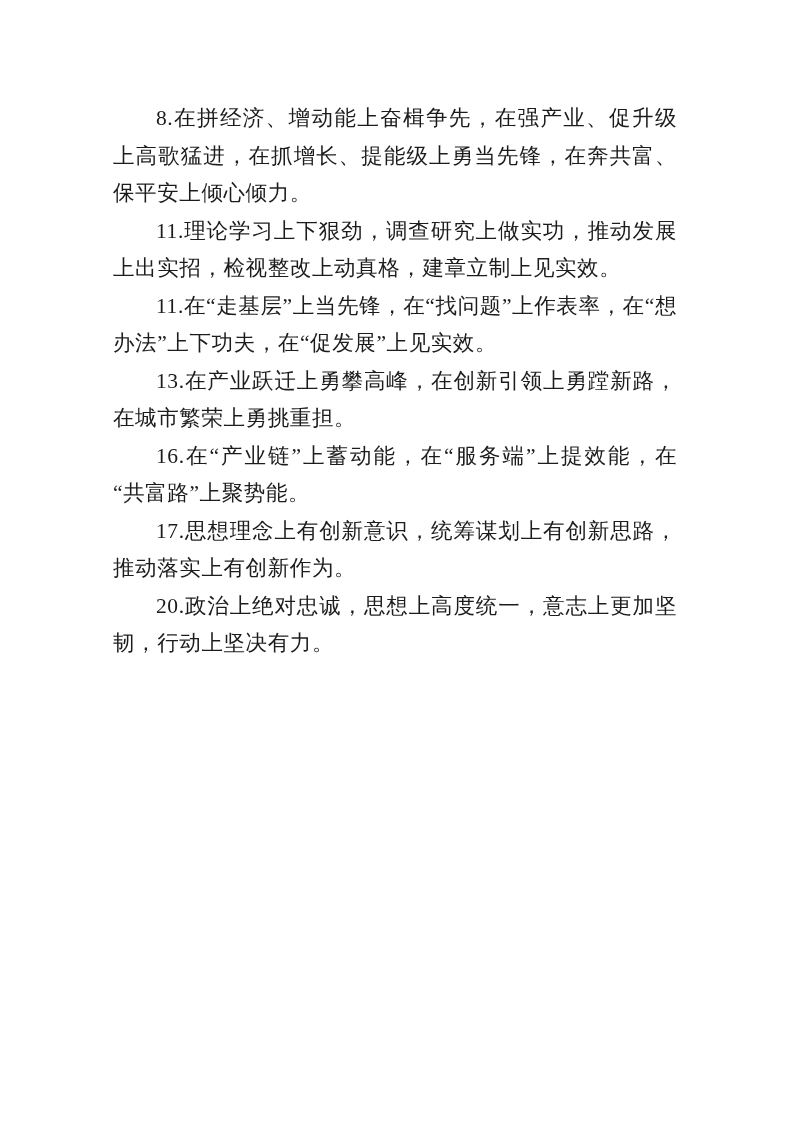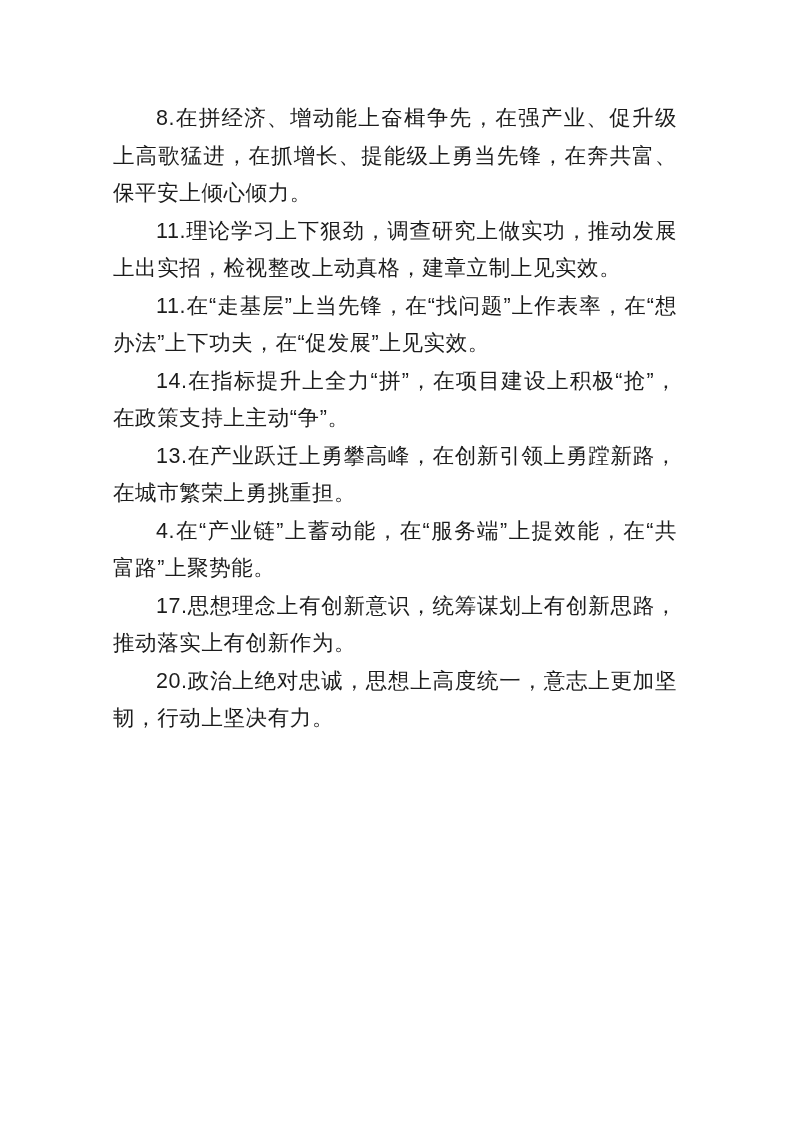--- a/index.html
+++ b/index.html
@@ -6,21 +6,21 @@
     margin: 0;
     padding: 0;
     background: #ffffff;
   }
   .page {
     position: relative;
     width: 792px;
     height: 1122px;
     background: #ffffff;
     overflow: hidden;
-    font-family: Liberation Sans, sans-serif;
+    font-family: Liberation Serif, serif;
   }
   .doc-body {
     position: absolute;
     top: 100px;
     left: 113px;
     width: 564px;
   }
   .doc-body p {
     margin: 0;
     padding: 0;
@@ -35,19 +35,18 @@
   }
 </style>
 </head>
 <body>
 
 <div class="page">
   <div class="doc-body">
     <p>8.在拼经济、增动能上奋楫争先，在强产业、促升级上高歌猛进，在抓增长、提能级上勇当先锋，在奔共富、保平安上倾心倾力。</p>
     <p>11.理论学习上下狠劲，调查研究上做实功，推动发展上出实招，检视整改上动真格，建章立制上见实效。</p>
     <p>11.在“走基层”上当先锋，在“找问题”上作表率，在“想办法”上下功夫，在“促发展”上见实效。</p>
-    <p>14.在指标提升上全力“拼”，在项目建设上积极“抢”，在政策支持上主动“争”。</p>
     <p>13.在产业跃迁上勇攀高峰，在创新引领上勇蹚新路，在城市繁荣上勇挑重担。</p>
-    <p>4.在“产业链”上蓄动能，在“服务端”上提效能，在“共富路”上聚势能。</p>
+    <p>16.在“产业链”上蓄动能，在“服务端”上提效能，在“共富路”上聚势能。</p>
     <p>17.思想理念上有创新意识，统筹谋划上有创新思路，推动落实上有创新作为。</p>
     <p>20.政治上绝对忠诚，思想上高度统一，意志上更加坚韧，行动上坚决有力。</p>
   </div>
 </div>
 
 </body></html>

